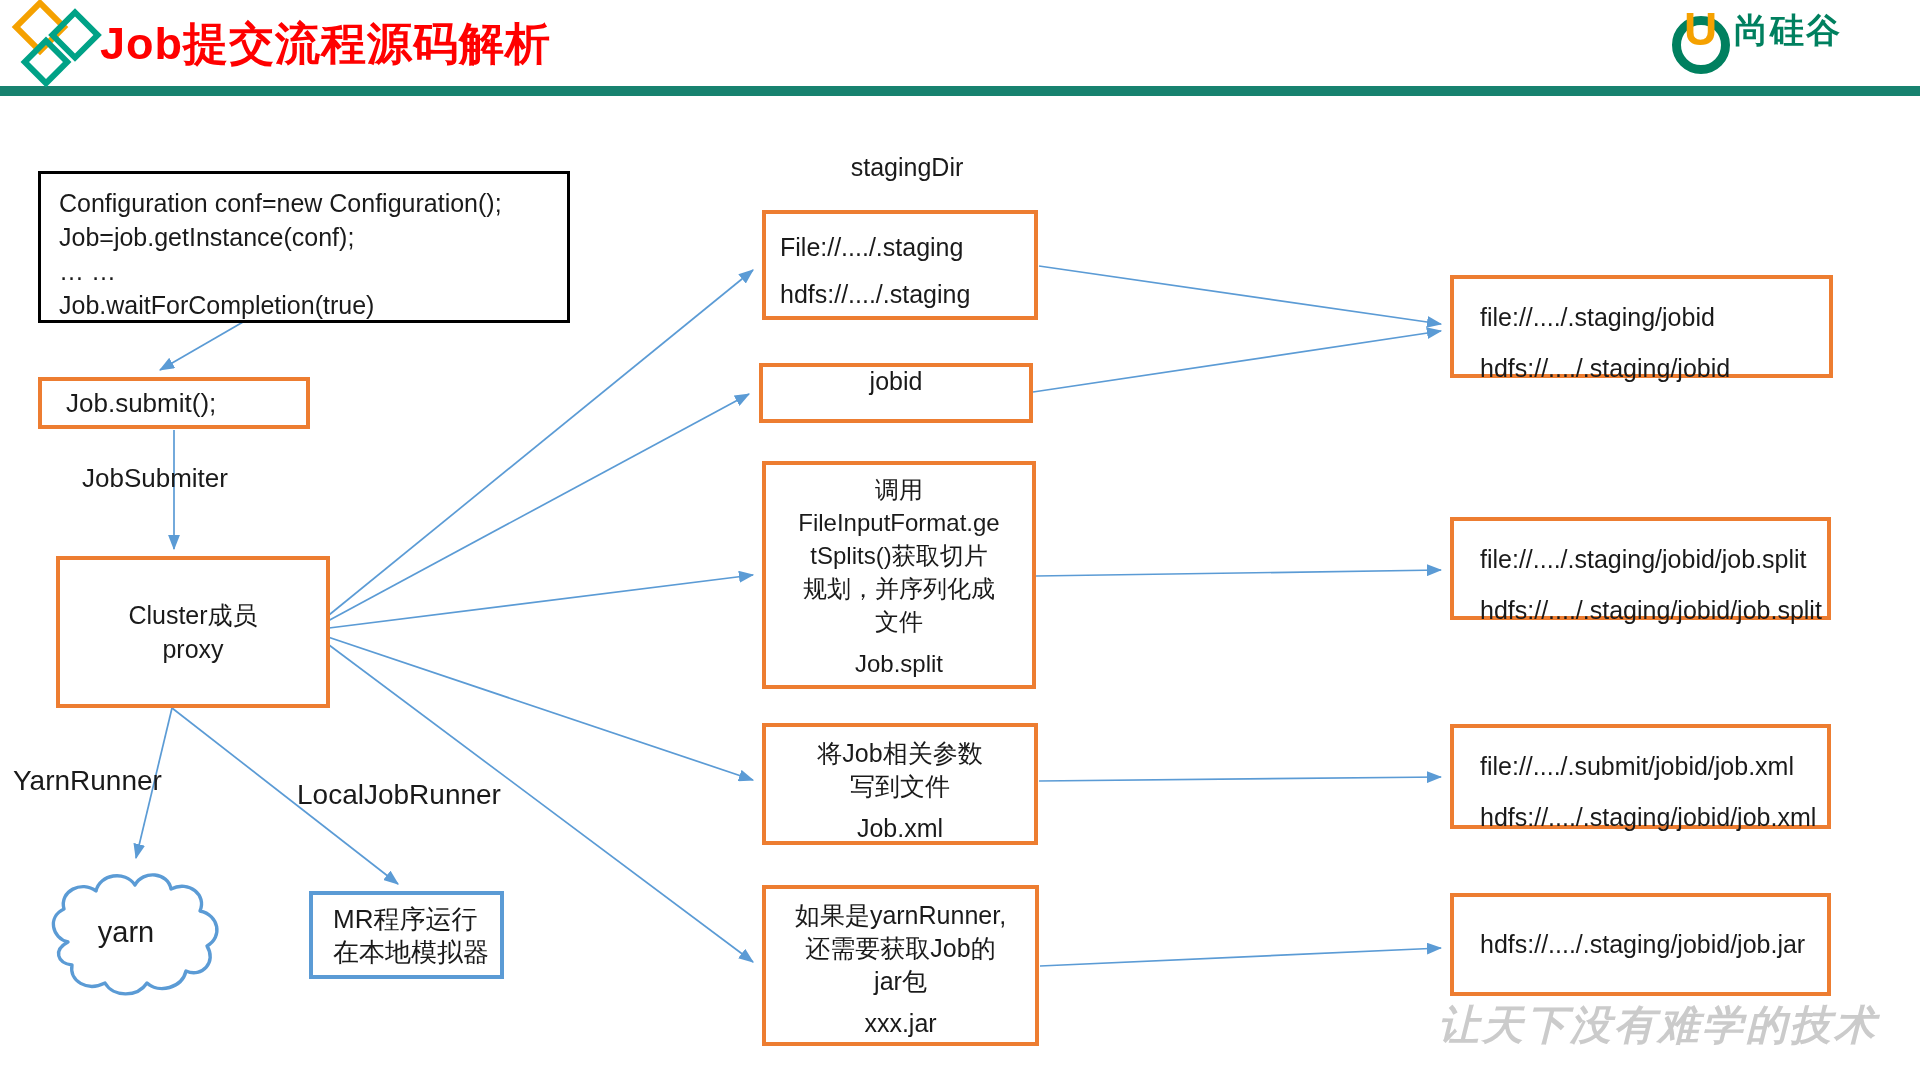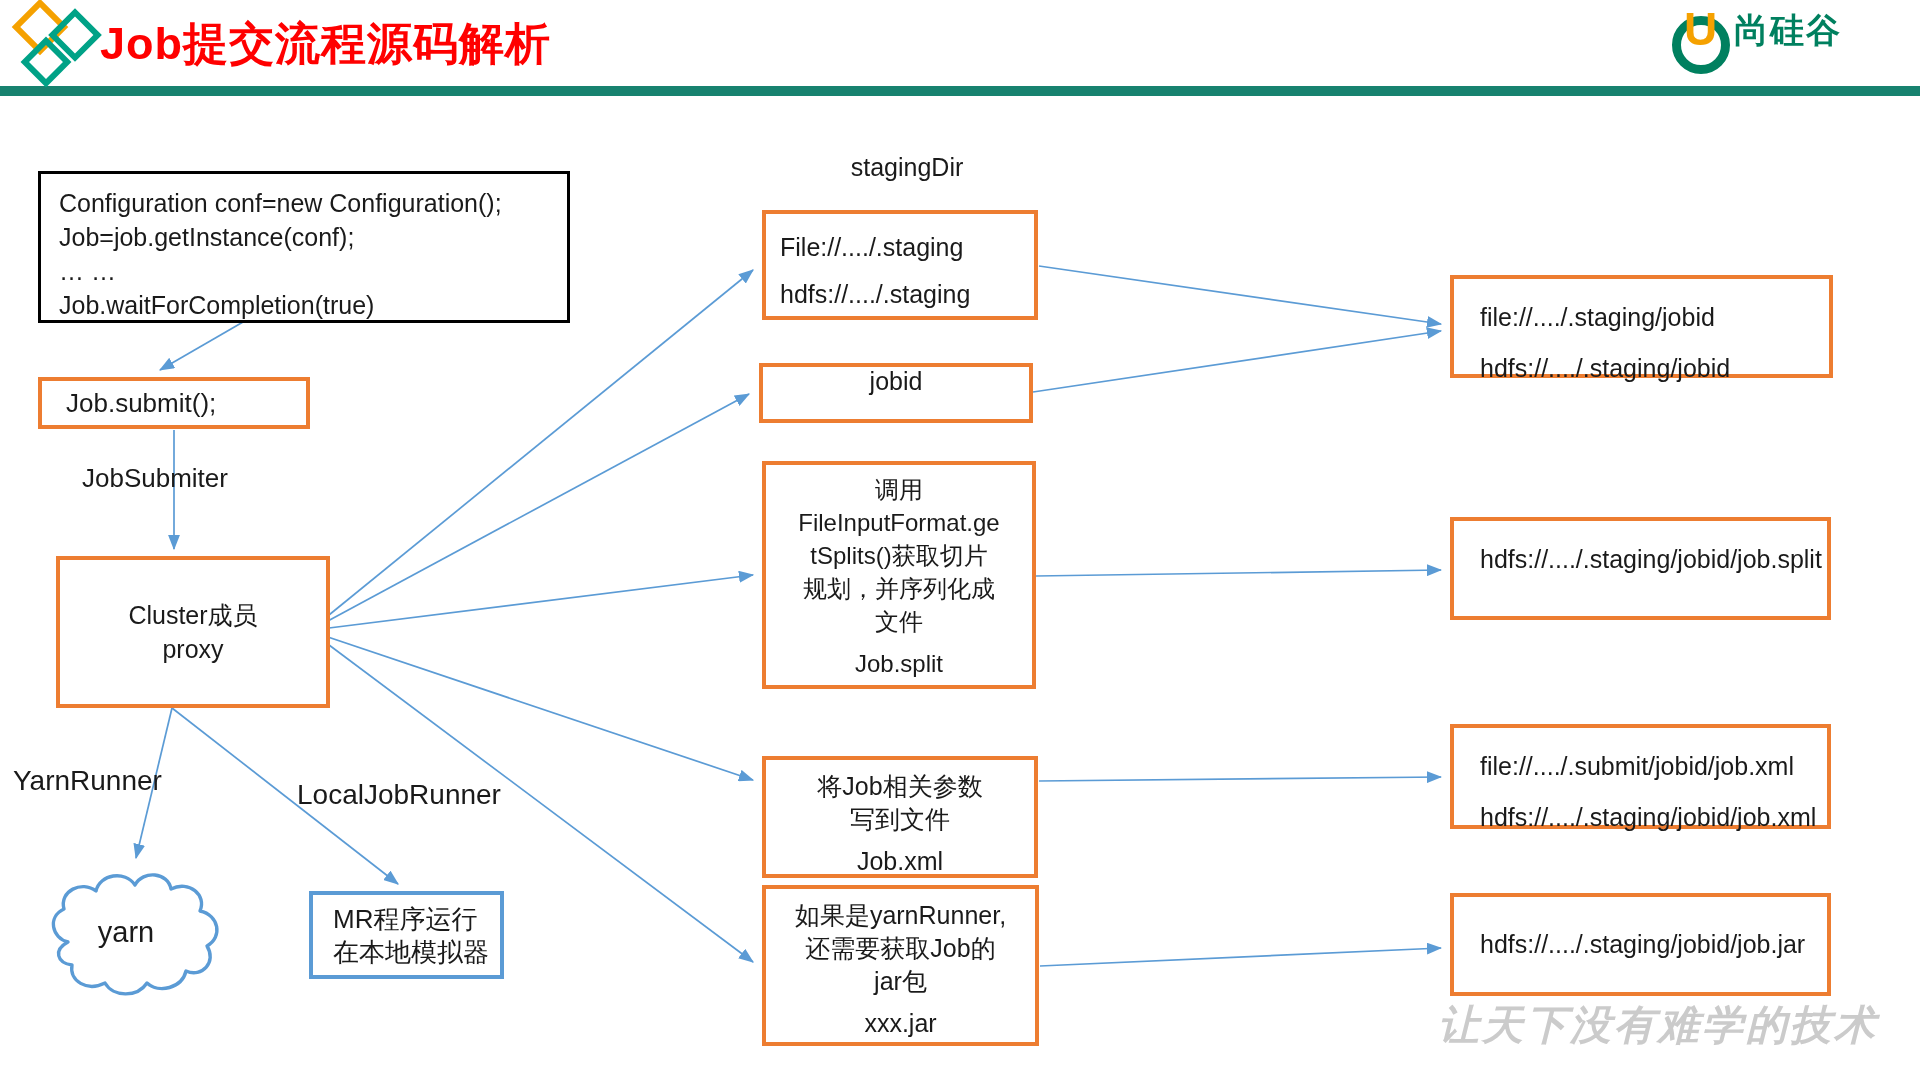--- a/index.html
+++ b/index.html
@@ -143,39 +143,40 @@
 
 <div class="box b-orange split-box center-col" style="justify-content:flex-start;">
   <div>调用</div>
   <div>FileInputFormat.ge</div>
   <div>tSplits()获取切片</div>
   <div>规划，并序列化成</div>
   <div>文件</div>
   <div class="file-name">Job.split</div>
 </div>
 
-<div class="box b-orange xml-box center-col" style="justify-content:flex-start;margin-top:33px;">
+<div class="box b-orange xml-box center-col" style="justify-content:flex-start;">
   <div>将Job相关参数</div>
   <div>写到文件</div>
   <div class="file-name">Job.xml</div>
 </div>
 
 <div class="box b-orange jar-box center-col" style="justify-content:flex-start;">
   <div>如果是yarnRunner,</div>
   <div>还需要获取Job的</div>
   <div>jar包</div>
   <div class="file-name">xxx.jar</div>
 </div>
 
 <div class="box b-orange rbox rbox1">
   <div>file://..../.staging/jobid</div>
   <div>hdfs://..../.staging/jobid</div>
 </div>
 
 <div class="box b-orange rbox rbox2">
+  <div>file://..../.staging/jobid/job.split</div>
   <div>hdfs://..../.staging/jobid/job.split</div>
 </div>
 
 <div class="box b-orange rbox rbox3">
   <div>file://..../.submit/jobid/job.xml</div>
   <div>hdfs://..../.staging/jobid/job.xml</div>
 </div>
 
 <div class="box b-orange rbox rbox4">
   <div>hdfs://..../.staging/jobid/job.jar</div>

